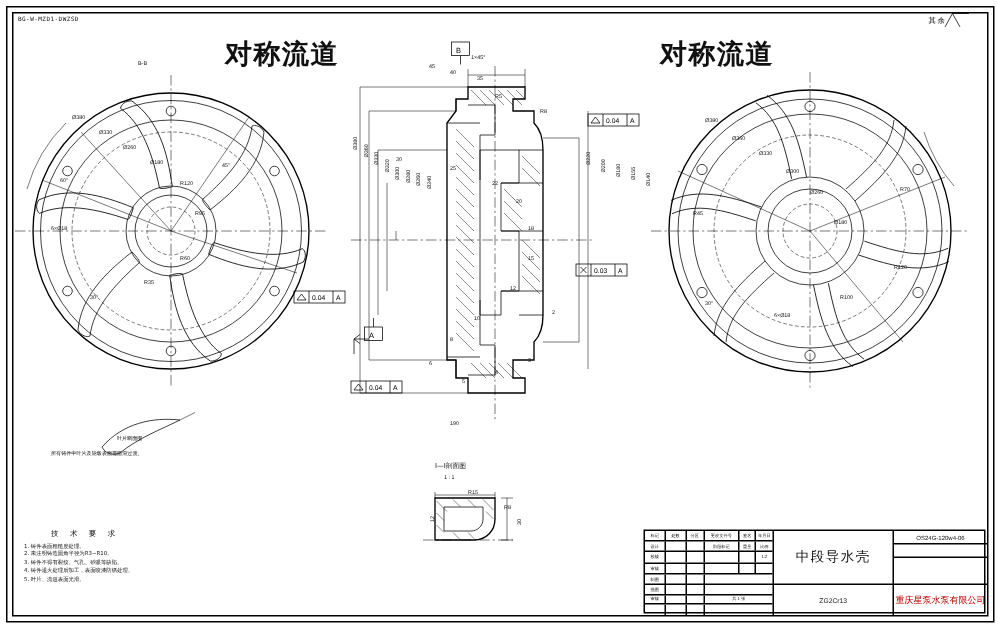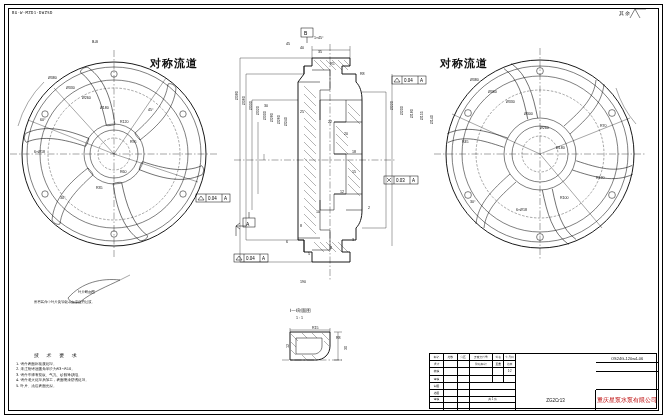--- a/index.html
+++ b/index.html
@@ -1,21 +1,21 @@
 <!DOCTYPE html>
 <html><head>
 <meta charset="utf-8">
 <style>
   html,body{margin:0;padding:0;background:#fff;}
   body{width:665px;height:417px;font-family:"Liberation Sans",sans-serif;color:#111;}
   #sheet{position:relative;width:665px;height:417px;overflow:hidden;background:#fff;}
   .frame{position:absolute;left:4px;top:4px;width:657px;height:409px;border:1.2px solid #000;}
   .frame2{position:absolute;left:8px;top:8px;width:649px;height:401px;border:0.6px solid #000;}
   .lbl{position:absolute;font-size:3.6px;color:#111;white-space:nowrap;}
-  .cn-title{position:absolute;font-size:11px;font-weight:bold;font-family:"DejaVu Sans",sans-serif;letter-spacing:1px;margin-top:32px;}
+  .cn-title{position:absolute;font-size:18px;font-weight:bold;font-family:"DejaVu Sans",sans-serif;letter-spacing:1px;}
   .note-head{position:absolute;font-size:5px;font-family:"DejaVu Sans",sans-serif;letter-spacing:3px;}
   .notes{position:absolute;font-size:3.6px;font-family:"DejaVu Sans",sans-serif;line-height:1.5;white-space:nowrap;}
   .topleft{position:absolute;font-size:4px;font-family:"DejaVu Sans Mono",monospace;letter-spacing:0.3px;}
   .topright{position:absolute;font-size:5px;font-family:"DejaVu Sans",sans-serif;letter-spacing:1px;}
   svg{position:absolute;left:0;top:0;overflow:visible;}
   .ln{stroke:#000;stroke-width:0.5;fill:none;}
   .lnb{stroke:#000;stroke-width:0.9;fill:none;}
   .lnt{stroke:#000;stroke-width:0.35;fill:none;}
   .ctr{stroke:#000;stroke-width:0.35;fill:none;stroke-dasharray:7 2 1.5 2;}
   .hid{stroke:#000;stroke-width:0.35;fill:none;stroke-dasharray:2.5 1.5;}
@@ -462,20 +462,23 @@
       </div>
       <div class="r">
         <div class="c" style="width:14px;">制图</div>
         <div class="c" style="width:14px;"></div>
         <div class="c" style="width:12px;"></div>
         <div class="c" style="width:24px;border-right:none;"></div>
         <div class="c" style="width:22px;border-right:none;"></div>
       </div>
     </div>
 
+    <div class="tb-mid">
+      <span>中段导水壳</span>
+    </div>
 
     <div class="tb-right">
       <div class="rr">OS24G-120w4-06</div>
       <div class="rr"></div>
       <div class="rr" style="border-bottom:none;height:18px;"></div>
     </div>
 
     <div class="tb-bot">
       <div class="bl">
         <div class="r">

